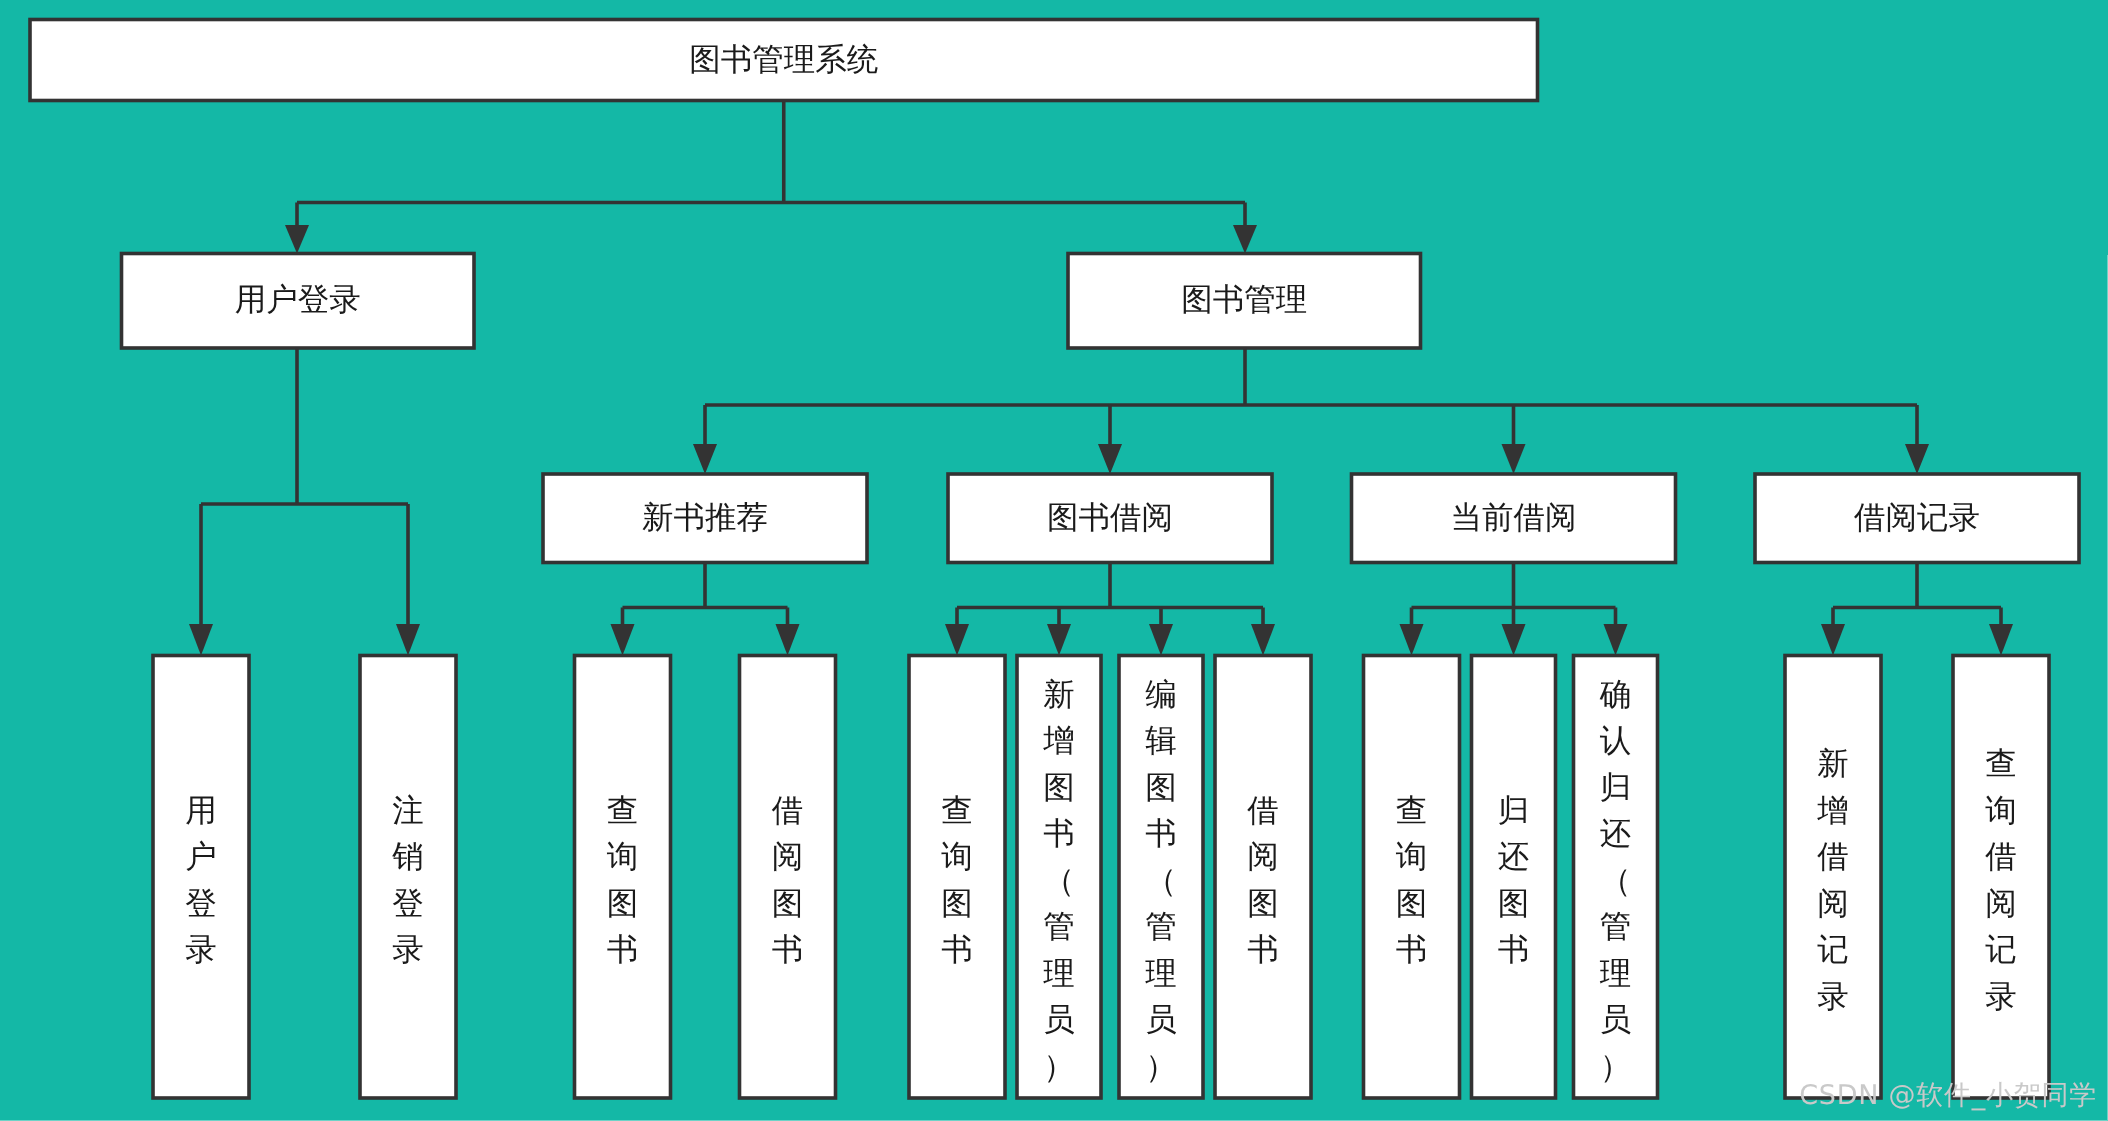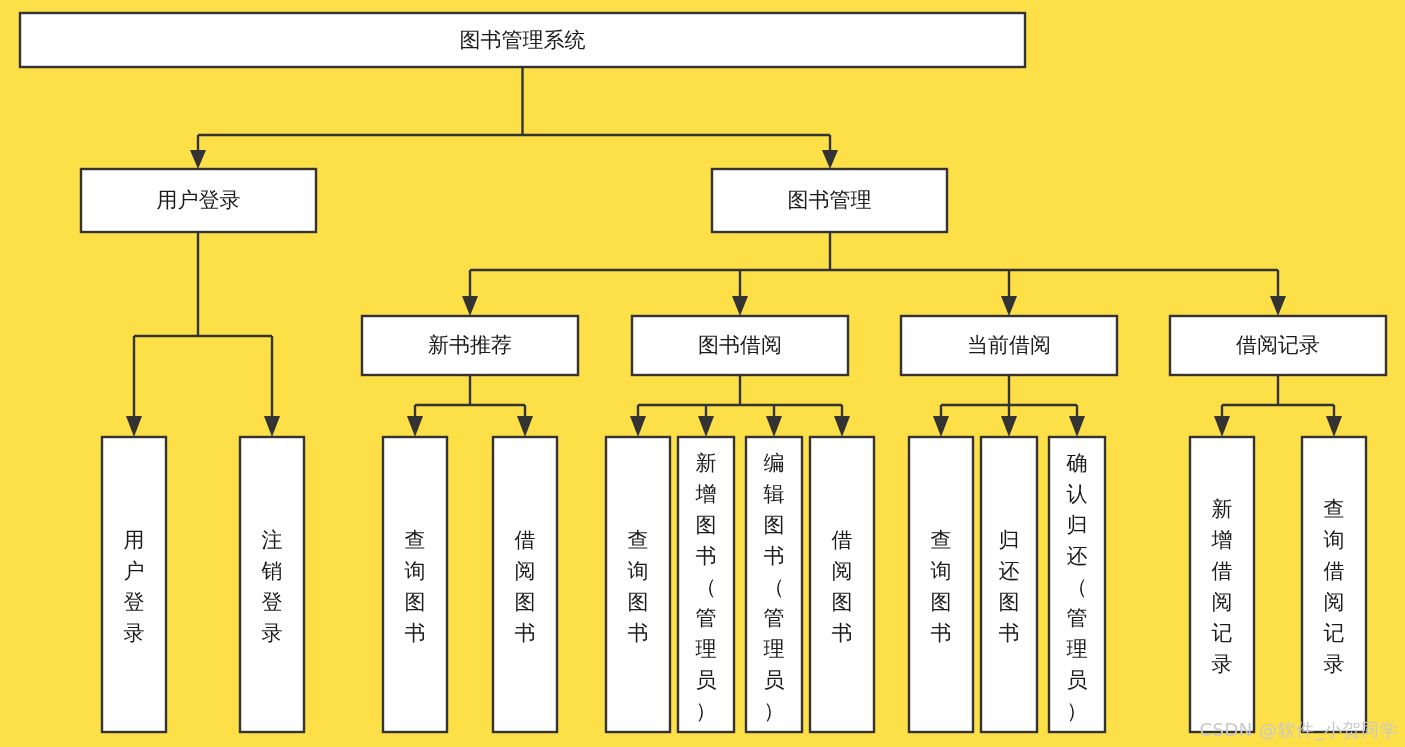--- a/index.html
+++ b/index.html
@@ -12,21 +12,21 @@
     width: 1405px;
     height: 747px;
     font-family: "DejaVu Sans", "Liberation Sans", sans-serif;
     overflow: hidden;
     position: relative;
   }
   #diagram-root {
     position: relative;
     width: 1405px;
     height: 747px;
-    background: #fde047;
+    background: #14b8a6;
   }
   svg#tree-svg {
     position: absolute;
     left: 0;
     top: 0;
     width: 1405px;
     height: 747px;
     display: block;
   }
   .node-box {

